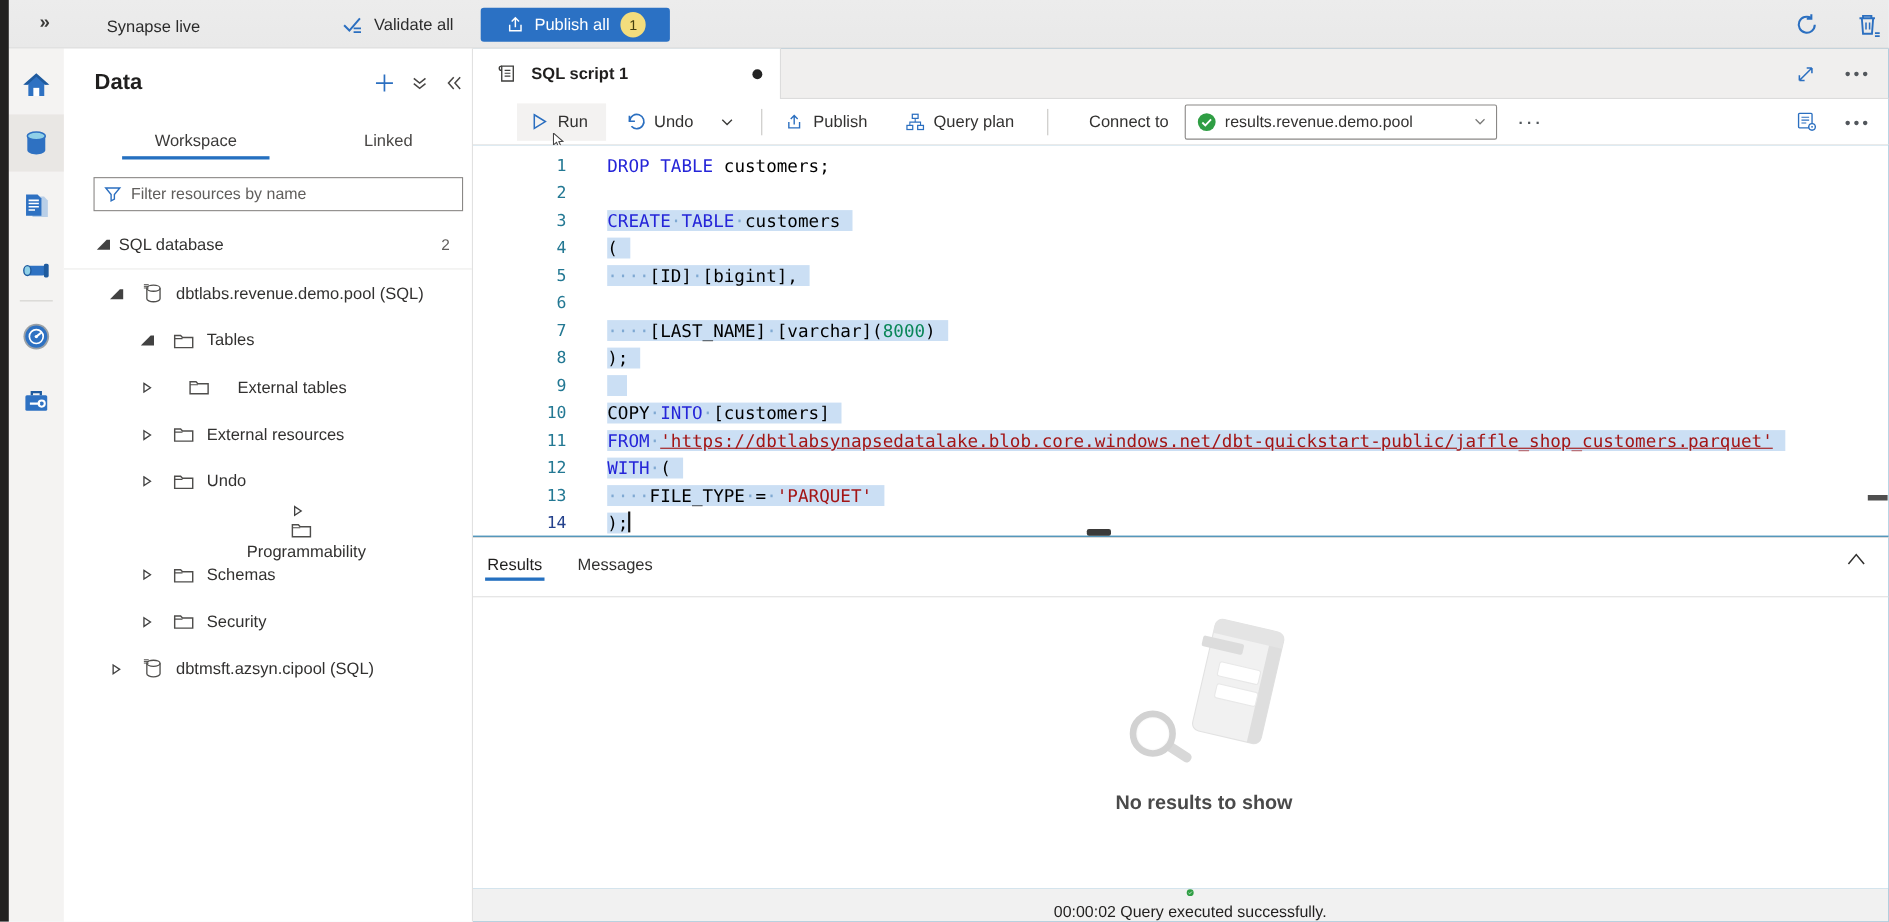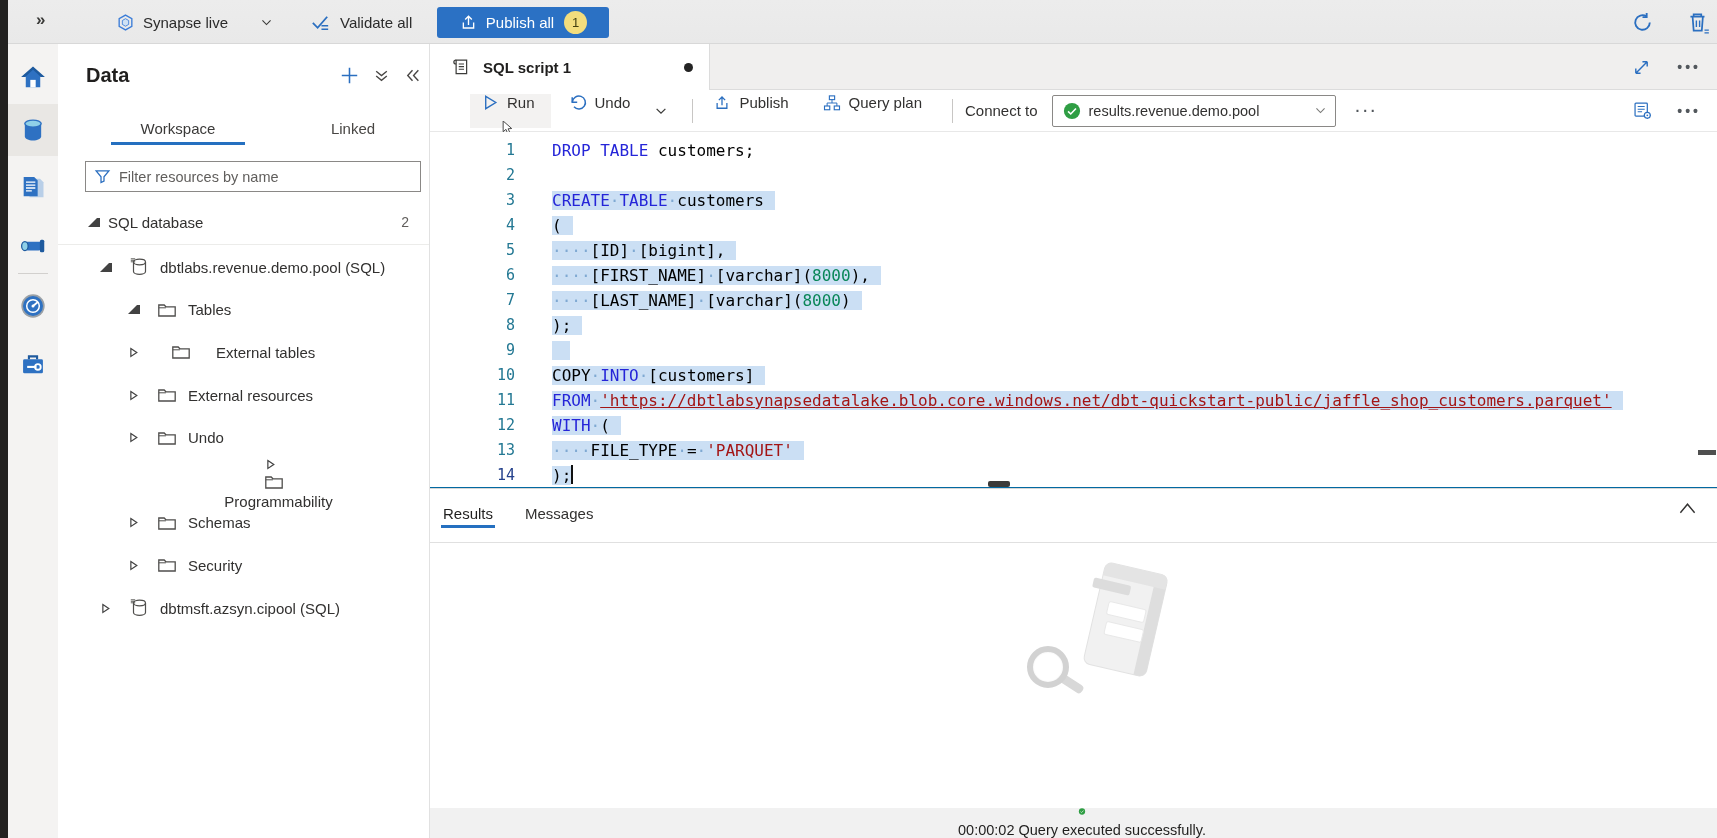--- a/index.html
+++ b/index.html
@@ -8,21 +8,21 @@
   #app { position:relative; width:1717px; height:838px; }
 
   
   #darkstrip { position:absolute; left:0; top:0; width:8px; height:838px; background:#222120; z-index:30; }
 
   
   #topbar { position:absolute; left:8px; top:0; width:1709px; height:44px;
             background:linear-gradient(#ececec,#e9e9e9); border-bottom:1px solid #d8d8d8; z-index:20; }
   .t-item { position:absolute; display:flex; align-items:center; gap:8px; height:28px; top:8px; font-size:15px; color:#2b2b2b; }
   #t-chevrons { left:28px; top:6px; font-size:17px; font-weight:bold; color:#3a3a38; }
-  #t-mode { left:108px; }
+  #t-mode { left:89px;flex-direction:column; }
   #t-validate { left:301px; }
   #t-publish { left:429px; top:7px; width:172px; height:31px; border:none; border-radius:3px;
                display:flex; align-items:center; justify-content:center; gap:8px;
                color:#fff; font-size:15px; cursor:pointer; font-family:inherit; }
   .t-badge { width:23px; height:23px; border-radius:50%; display:flex; align-items:center; justify-content:center;
              font-size:13px; color:#44400f; margin-left:2px; }
   #t-refresh { left:1622px; } #t-trash { left:1677px; }
 
   
   #rail { position:absolute; left:8px; top:44px; width:50px; height:794px; background:#f4f3f2; z-index:10; }
@@ -57,21 +57,21 @@
 
   #tabstrip { position:absolute; left:0; top:0; width:1287px; height:46px; background:#f0efee; border-bottom:1px solid #dcdcdc; }
   #activetab { position:absolute; left:0; top:0; width:280px; height:46px; background:#fff; border-right:1px solid #dcdcdc;
                display:flex; align-items:center; padding:0 16px 0 20px; gap:12px; }
   #activetab .title { font-size:15px; font-weight:bold; color:#201f1e; }
   #activetab .dirty { margin-left:auto; width:9px; height:9px; border-radius:50%; background:#242424; }
   #ts-right { position:absolute; right:16px; top:0; height:46px; display:flex; align-items:center; gap:26px; }
 
   #toolbar { position:absolute; left:0; top:46px; width:1287px; height:42px; background:#fff; border-bottom:1px solid #e8e8e8;
              display:flex; align-items:center; font-size:15px; color:#323130; }
-  .tb-btn { display:flex; gap:8px; cursor:pointer; height:34px; padding:0 8px; }
+  .tb-btn { display:flex; align-items:center; gap:8px; cursor:pointer; height:34px; padding:0 8px; }
   #btn-run { margin-left:40px; background:#f3f2f1; padding:0 16px 0 12px; position:relative; }
   .tb-sep { width:1px; height:24px; background:#c8c6c4; }
   #connect-label { font-size:15px; color:#323130; }
   #connect-box { display:flex; align-items:center; gap:8px; border:1px solid #8a8886; border-radius:2px;
                  height:32px; padding:0 8px 0 10px; width:284px; cursor:pointer; }
   #connect-box .pool { font-size:14.5px; flex:1; white-space:nowrap; overflow:hidden; }
   .dots { letter-spacing:3px; color:#52575c; font-weight:bold; font-size:14px; cursor:pointer; }
   #tb-right { margin-left:auto; display:flex; align-items:center; gap:24px; padding-right:16px; }
 
   
@@ -398,21 +398,21 @@
       <div class="tb-btn" style="margin-left:18px">
         <svg width="18" height="18" viewBox="0 0 24 24">
           <rect x="8.5" y="2.5" width="7" height="5" fill="none" stroke="#2b6fc0" stroke-width="1.5"></rect>
           <rect x="2" y="16" width="7" height="5" fill="none" stroke="#2b6fc0" stroke-width="1.5"></rect>
           <rect x="15" y="16" width="7" height="5" fill="none" stroke="#2b6fc0" stroke-width="1.5"></rect>
           <path d="M12 7.5v4.5M5.5 16v-4h13v4" fill="none" stroke="#2b6fc0" stroke-width="1.3"></path>
         </svg>
         <span>Query plan</span>
       </div>
       <div class="tb-sep" style="margin-left:22px"></div>
-      <span id="connect-label" style="margin-left:12px">Connect to</span>
+      <span id="connect-label" style="margin-left:37px">Connect to</span>
       <div id="connect-box" style="margin-left:14px">
         <svg width="18" height="18" viewBox="0 0 20 20">
           <circle cx="10" cy="10" r="9" fill="#2f9e44"></circle>
           <path d="M5.6 10.4 8.6 13.3 14.4 7.2" fill="none" stroke="#fff" stroke-width="1.8"></path>
         </svg>
         <span class="pool">results.revenue.demo.pool</span>
         <svg width="13" height="13" viewBox="0 0 16 16">
           <path d="M3 5.5 8 10.5 13 5.5" fill="none" stroke="#7a7a78" stroke-width="1.4"></path>
         </svg>
       </div>
@@ -445,21 +445,20 @@
         <div class="line">
           <span class="ln">4</span>
           <span class="lc"><span class="selbg trail"><span class="pl">(</span></span></span>
         </div>
         <div class="line">
           <span class="ln">5</span>
           <span class="lc"><span class="selbg trail"><span class="wsd">····</span><span class="pl">[ID]</span><span class="wsd">·</span><span class="pl">[bigint],</span></span></span>
         </div>
         <div class="line">
           <span class="ln">6</span>
-          <span class="lc"><span class="selbg trail"><span class="wsd">····</span><span class="pl">[FIRST_NAME]</span><span class="wsd">·</span><span class="pl">[varchar](</span><span class="num">8000</span><span class="pl">),</span></span></span>
         </div>
         <div class="line">
           <span class="ln">7</span>
           <span class="lc"><span class="selbg trail"><span class="wsd">····</span><span class="pl">[LAST_NAME]</span><span class="wsd">·</span><span class="pl">[varchar](</span><span class="num">8000</span><span class="pl">)</span></span></span>
         </div>
         <div class="line">
           <span class="ln">8</span>
           <span class="lc"><span class="selbg trail"><span class="pl">);</span></span></span>
         </div>
         <div class="line">
@@ -511,20 +510,21 @@
           <rect x="12" y="38" width="38" height="13" rx="2" fill="#fff" stroke="#e8e8e8"></rect>
           <rect x="14" y="58" width="38" height="13" rx="2" fill="#fff" stroke="#e8e8e8"></rect>
         </g>
         <g>
           <rect x="48" y="112" width="26" height="9" rx="4" fill="#d8d8d8" transform="rotate(33 48 112)"></rect>
           <circle cx="33" cy="106" r="18" fill="#fafafa" stroke="#d2d2d2" stroke-width="6"></circle>
           <circle cx="33" cy="106" r="14" fill="#ffffff" opacity="0.85"></circle>
         </g>
       </svg>
 
+      <div id="r-title">No results to show</div>
     </section>
 
     <footer id="statusbar">
       <svg width="18" height="18" viewBox="0 0 20 20">
         <circle cx="10" cy="10" r="9" fill="#2f9e44"></circle>
         <path d="M5.6 10.4 8.6 13.3 14.4 7.2" fill="none" stroke="#fff" stroke-width="1.8"></path>
       </svg>
       <span>00:00:02 Query executed successfully.</span>
     </footer>
 

